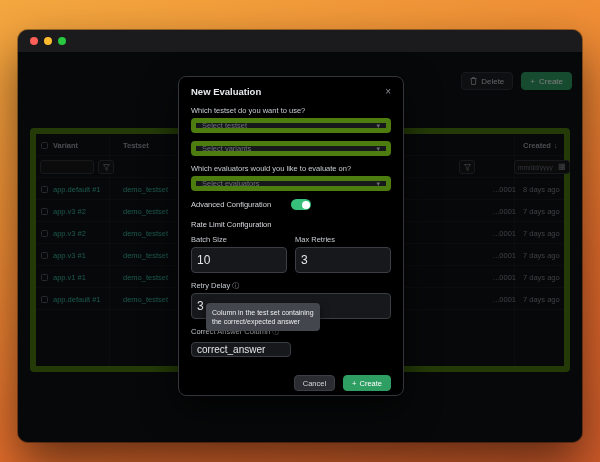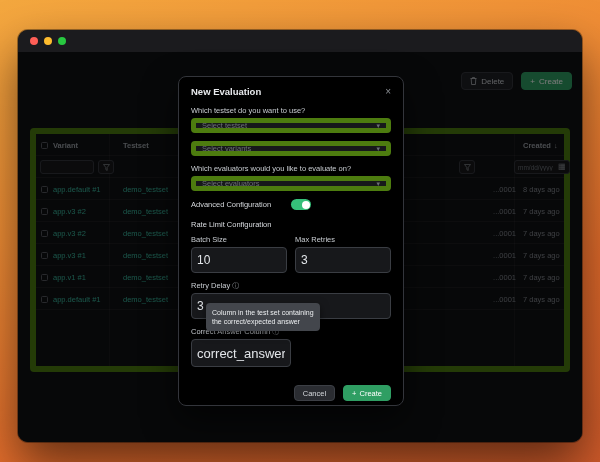--- a/index.html
+++ b/index.html
@@ -72,22 +72,22 @@
   .adv-row { display:flex; align-items:center; gap:20px; margin:4px 0 10px; }
   .adv-label { font-size:7.5px; color:#d5d8dc; }
   .toggle { width:20px; height:11px; border-radius:6px; background:#36c07a; position:relative; cursor:pointer; }
   .knob { position:absolute; right:1.5px; top:1.5px; width:8px; height:8px; border-radius:50%; background:#fff; }
   .sec-head { font-size:7.5px; color:#dadde1; margin-bottom:6px; }
   .grid2 { display:flex; gap:8px; margin-bottom:8px; }
   .gcol { flex:1; }
   .n-input { width:100%; height:15px; background:#17181b; border:1px solid #3a3d43; border-radius:4px;
     color:#e3e6ea; font-size:12px; padding:12px 5px; font-family:"Liberation Sans", sans-serif; }
   .info { color:#8b8f94; font-size:7px; margin-left:2px; }
-  .ca-input { width:100px; height:28px; background:#17181b; border:1px solid #3a3d43; border-radius:4px;
-    color:#e3e6ea; font-size:13px; padding:0 5px; font-family:"Liberation Sans", sans-serif; }
+  .ca-input { width:100px; height:15px; background:#17181b; border:1px solid #3a3d43; border-radius:4px;
+    color:#e3e6ea; font-size:10px; padding:0 5px; font-family:"Liberation Sans", sans-serif; }
   .m-foot { display:flex; justify-content:flex-end; gap:8px; padding:8px 12px 4px; }
   .mbtn { height:16px; display:flex; align-items:center; gap:3px; padding:0 8px; font-size:7.5px;
     border-radius:4px; cursor:pointer; }
   .mbtn.cancel { background:#2a2c31; border:1px solid #3c3f45; color:#d5d8dc; }
   .mbtn.create { background:#2f9e63; border:1px solid #2f9e63; color:#fff; }
   .tooltip { position:absolute; left:27px; top:226px; width:114px; background:#43464c;
     color:#eceef0; font-size:7px; line-height:9px; padding:5px 6px; border-radius:4px;
     box-shadow:0 3px 8px rgba(0,0,0,.5); z-index:12; }
   svg { display:block; }
 </style>

